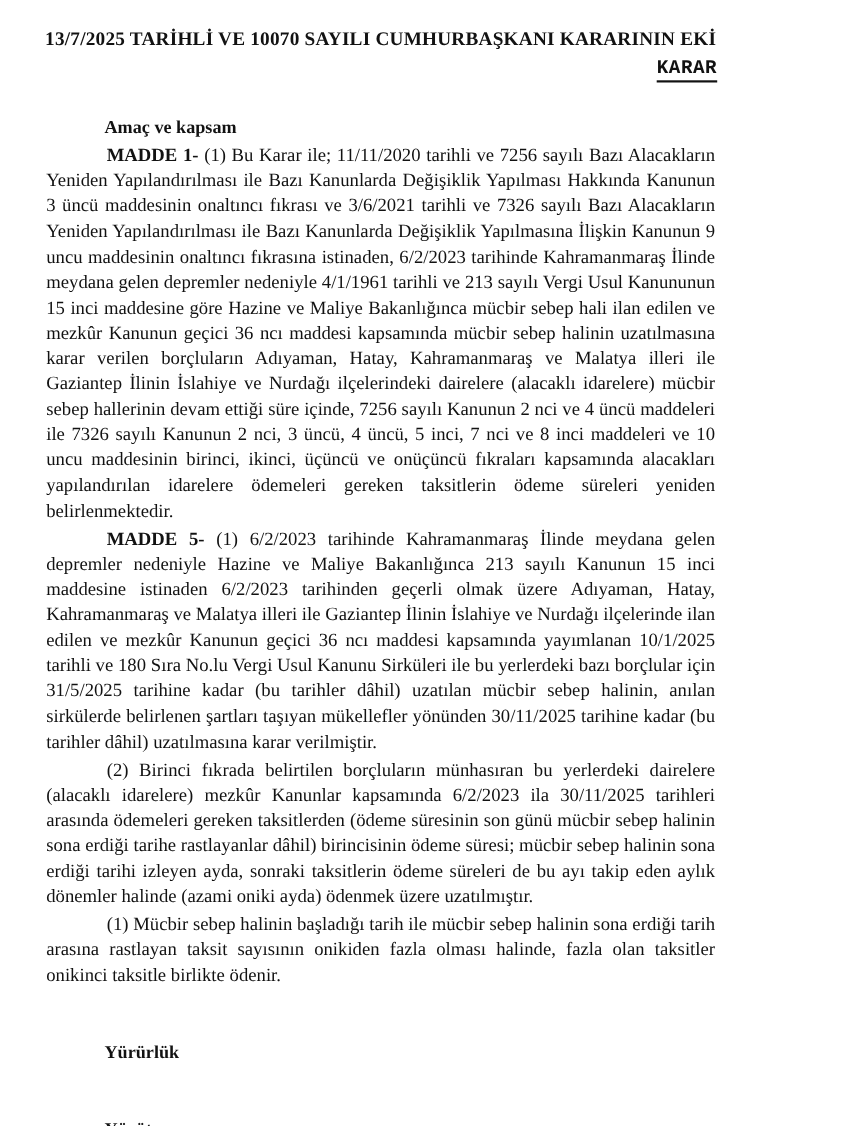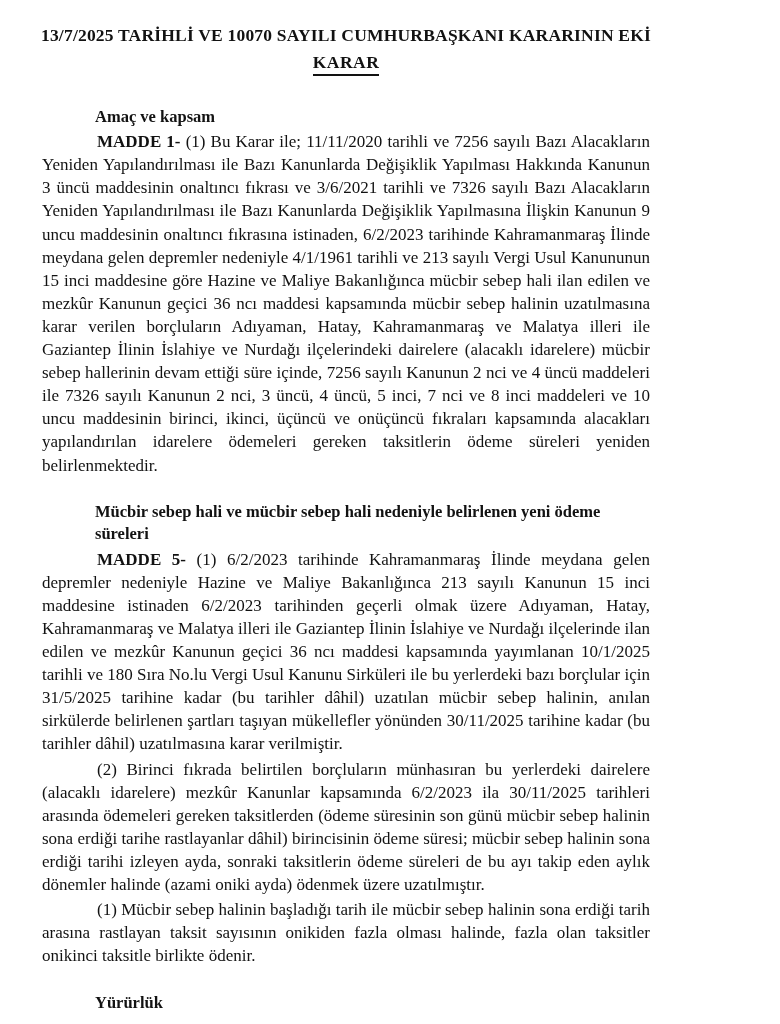--- a/index.html
+++ b/index.html
@@ -20,41 +20,42 @@
   .doc-title {
     margin: 8px 0 4px 0;
     text-align: center;
     font-size: 17.5px;
     font-weight: bold;
     line-height: 1.35;
     letter-spacing: 0.2px;
   }
   .doc-subtitle {
     margin: 2px 0 30px 0;
-    text-align: center;
+    text-align: right;
     font-size: 17.5px;
     font-weight: bold;
+    font-family: Liberation Mono, monospace;
   }
   .doc-subtitle .underlined {
     display: inline-block;
     border-bottom: 2.5px solid #121212;
     padding-bottom: 1px;
     letter-spacing: 0.5px;
   }
   .section-heading {
     margin: 24px 0 0 55px;
     font-size: 16.5px;
     font-weight: bold;
     line-height: 1.36;
   }
   .section-heading.first {
     margin-top: 24px;
   }
   .section-heading.gap-large {
-    margin-top: 24px;
+    margin-top: 48px;
   }
   .para {
     margin: 2px;
     font-size: 17px;
     line-height: 1.36;
     text-align: justify;
     text-indent: 55px;
   }
   .para .madde-label {
     font-weight: bold;
@@ -69,21 +70,20 @@
 
   <h2 class="doc-subtitle"><span class="underlined">KARAR</span></h2>
 
   <section>
     <h3 class="section-heading first">Amaç ve kapsam</h3>
     <p class="para"><span class="madde-label">MADDE 1-</span>
       <span>(1) Bu Karar ile; 11/11/2020 tarihli ve 7256 sayılı Bazı Alacakların Yeniden Yapılandırılması ile Bazı Kanunlarda Değişiklik Yapılması Hakkında Kanunun 3 üncü maddesinin onaltıncı fıkrası ve 3/6/2021 tarihli ve 7326 sayılı Bazı Alacakların Yeniden Yapılandırılması ile Bazı Kanunlarda Değişiklik Yapılmasına İlişkin Kanunun 9 uncu maddesinin onaltıncı fıkrasına istinaden, 6/2/2023 tarihinde Kahramanmaraş İlinde meydana gelen depremler nedeniyle 4/1/1961 tarihli ve 213 sayılı Vergi Usul Kanununun 15 inci maddesine göre Hazine ve Maliye Bakanlığınca mücbir sebep hali ilan edilen ve mezkûr Kanunun geçici 36 ncı maddesi kapsamında mücbir sebep halinin uzatılmasına karar verilen borçluların Adıyaman, Hatay, Kahramanmaraş ve Malatya illeri ile Gaziantep İlinin İslahiye ve Nurdağı ilçelerindeki dairelere (alacaklı idarelere) mücbir sebep hallerinin devam ettiği süre içinde, 7256 sayılı Kanunun 2 nci ve 4 üncü maddeleri ile 7326 sayılı Kanunun 2 nci, 3 üncü, 4 üncü, 5 inci, 7 nci ve 8 inci maddeleri ve 10 uncu maddesinin birinci, ikinci, üçüncü ve onüçüncü fıkraları kapsamında alacakları yapılandırılan idarelere ödemeleri gereken taksitlerin ödeme süreleri yeniden belirlenmektedir.</span></p>
   </section>
 
   <section>
-    <h3 class="section-heading">Mücbir sebep hali ve mücbir sebep hali nedeniyle belirlenen yeni ödeme süreleri</h3>
     <p class="para"><span class="madde-label">MADDE 5-</span>
       <span>(1) 6/2/2023 tarihinde Kahramanmaraş İlinde meydana gelen depremler nedeniyle Hazine ve Maliye Bakanlığınca 213 sayılı Kanunun 15 inci maddesine istinaden 6/2/2023 tarihinden geçerli olmak üzere Adıyaman, Hatay, Kahramanmaraş ve Malatya illeri ile Gaziantep İlinin İslahiye ve Nurdağı ilçelerinde ilan edilen ve mezkûr Kanunun geçici 36 ncı maddesi kapsamında yayımlanan 10/1/2025 tarihli ve 180 Sıra No.lu Vergi Usul Kanunu Sirküleri ile bu yerlerdeki bazı borçlular için 31/5/2025 tarihine kadar (bu tarihler dâhil) uzatılan mücbir sebep halinin, anılan sirkülerde belirlenen şartları taşıyan mükellefler yönünden 30/11/2025 tarihine kadar (bu tarihler dâhil) uzatılmasına karar verilmiştir.</span></p>
     <p class="para">(2) Birinci fıkrada belirtilen borçluların münhasıran bu yerlerdeki dairelere (alacaklı idarelere) mezkûr Kanunlar kapsamında 6/2/2023 ila 30/11/2025 tarihleri arasında ödemeleri gereken taksitlerden (ödeme süresinin son günü mücbir sebep halinin sona erdiği tarihe rastlayanlar dâhil) birincisinin ödeme süresi; mücbir sebep halinin sona erdiği tarihi izleyen ayda, sonraki taksitlerin ödeme süreleri de bu ayı takip eden aylık dönemler halinde (azami oniki ayda) ödenmek üzere uzatılmıştır.</p>
     <p class="para">(1) Mücbir sebep halinin başladığı tarih ile mücbir sebep halinin sona erdiği tarih arasına rastlayan taksit sayısının onikiden fazla olması halinde, fazla olan taksitler onikinci taksitle birlikte ödenir.</p>
   </section>
 
   <section>
     <h3 class="section-heading gap-large">Yürürlük</h3>
   </section>
 

